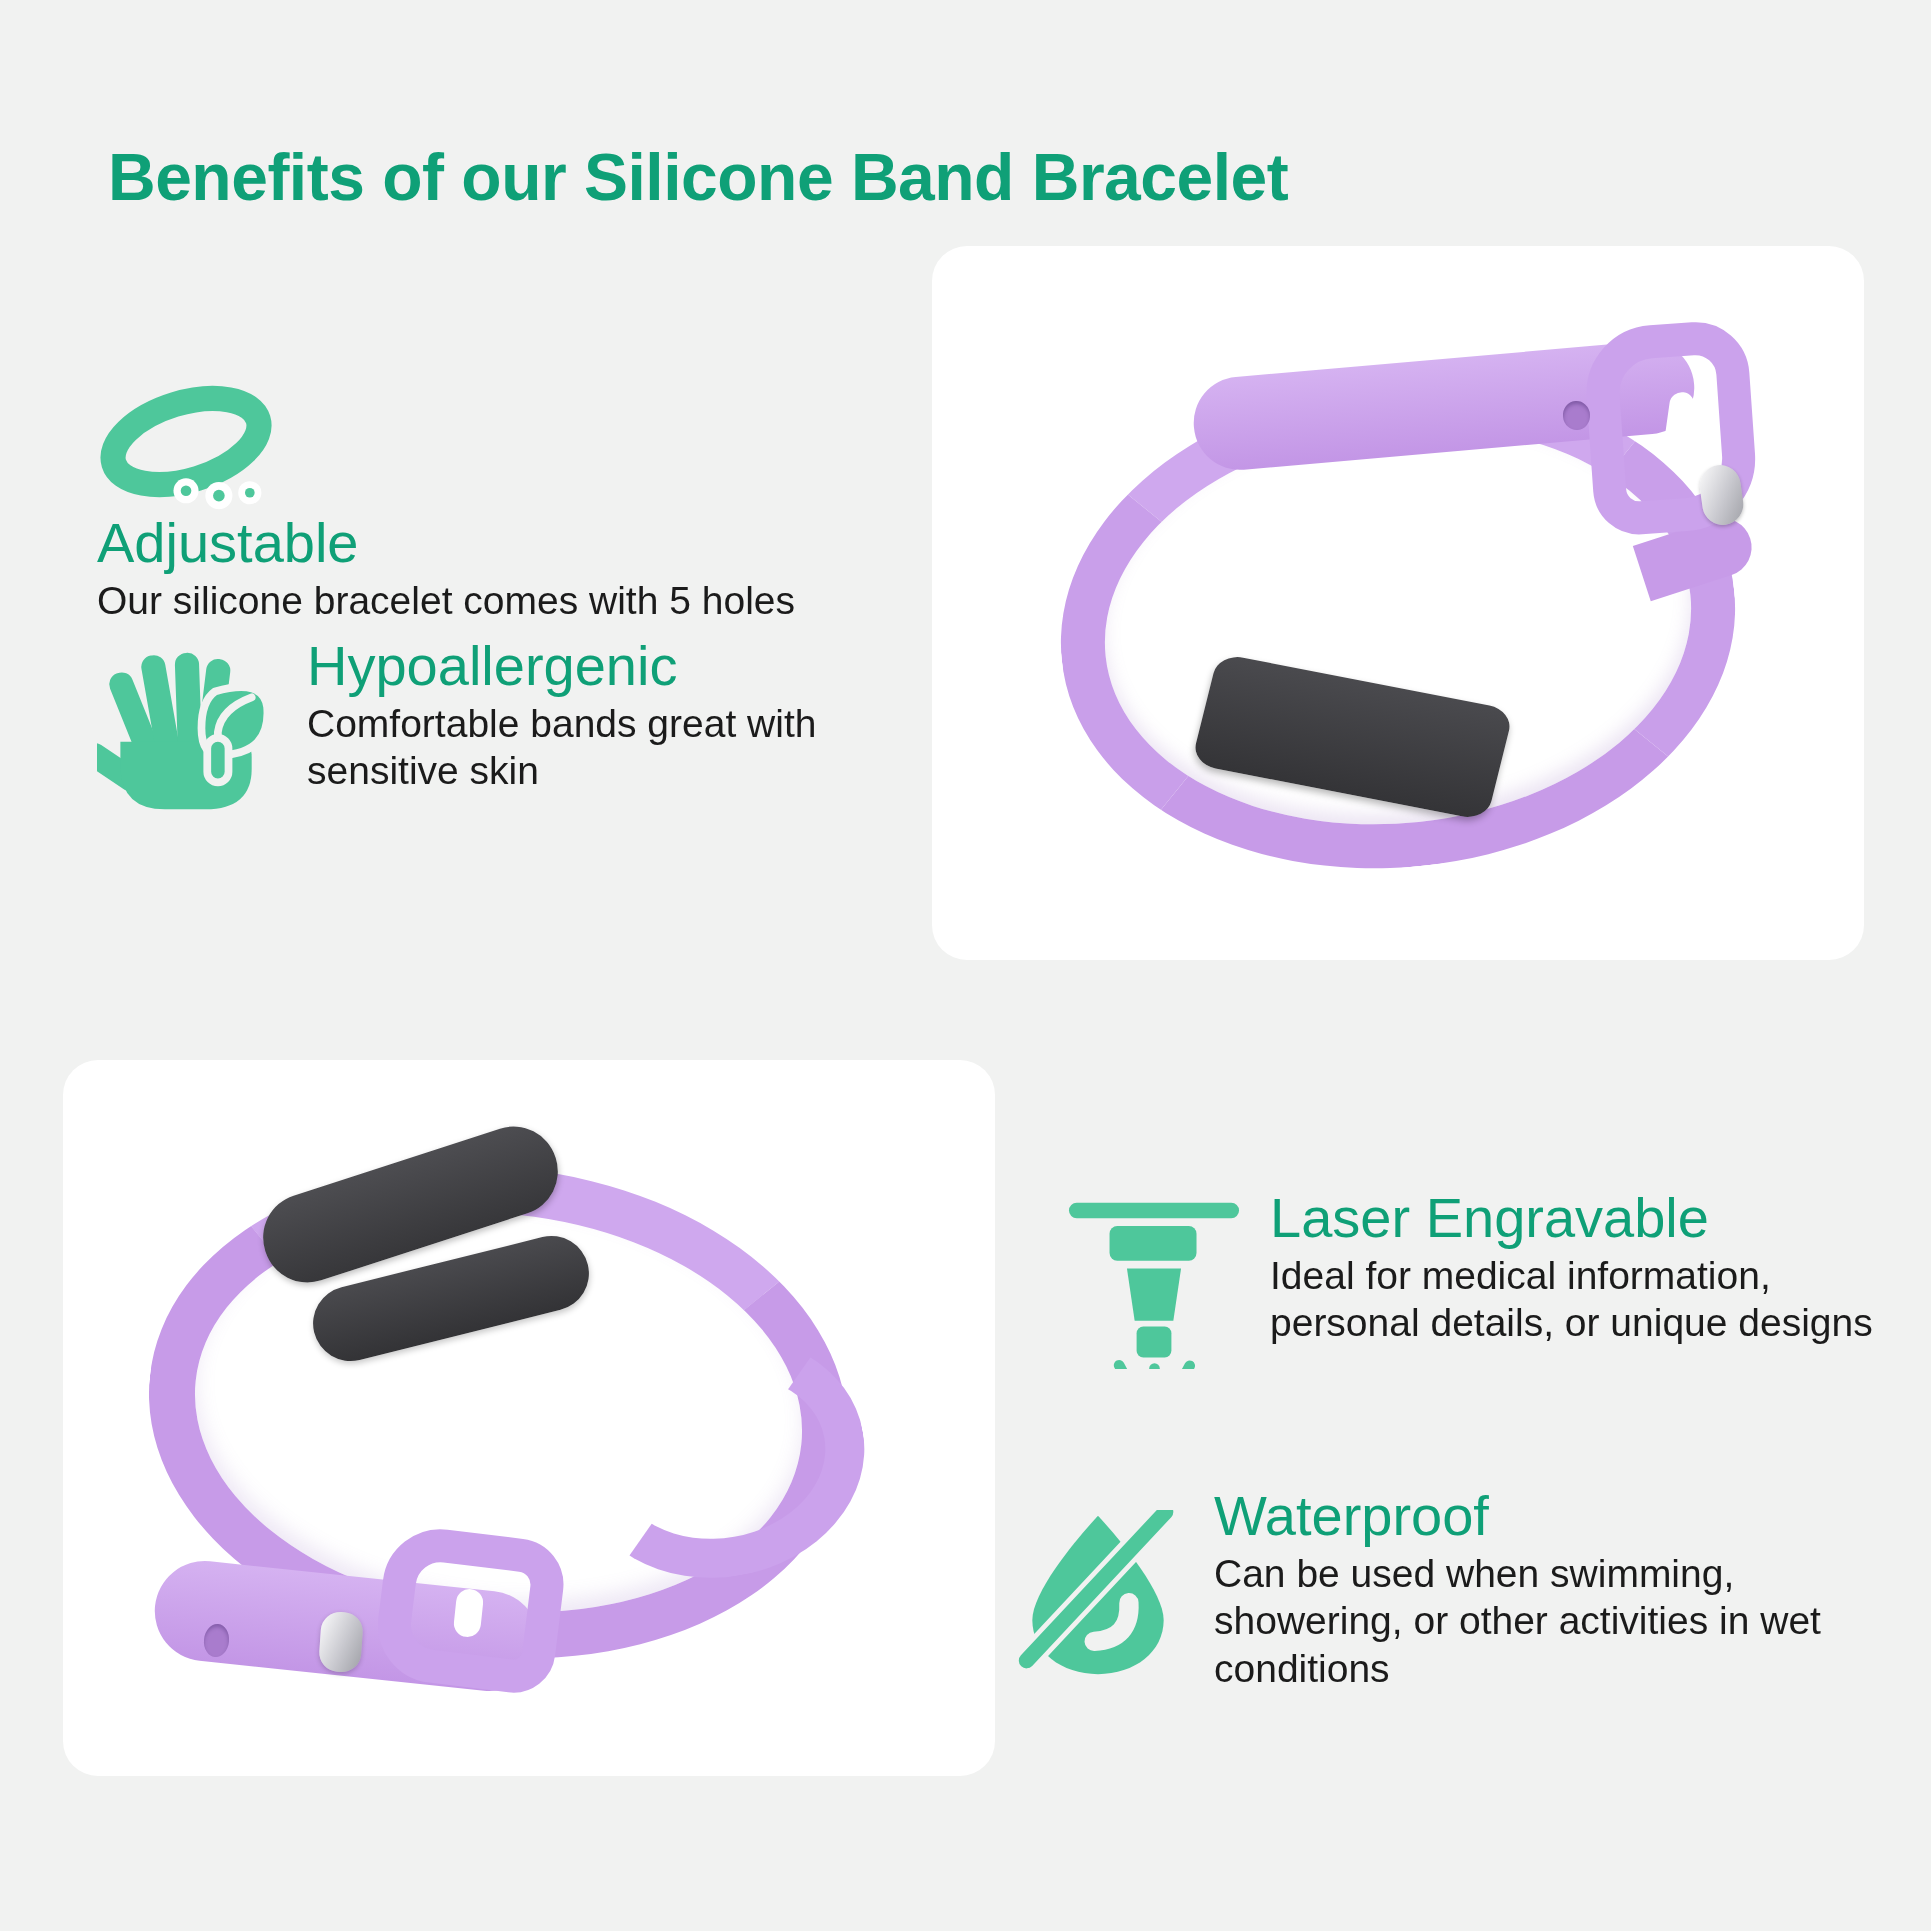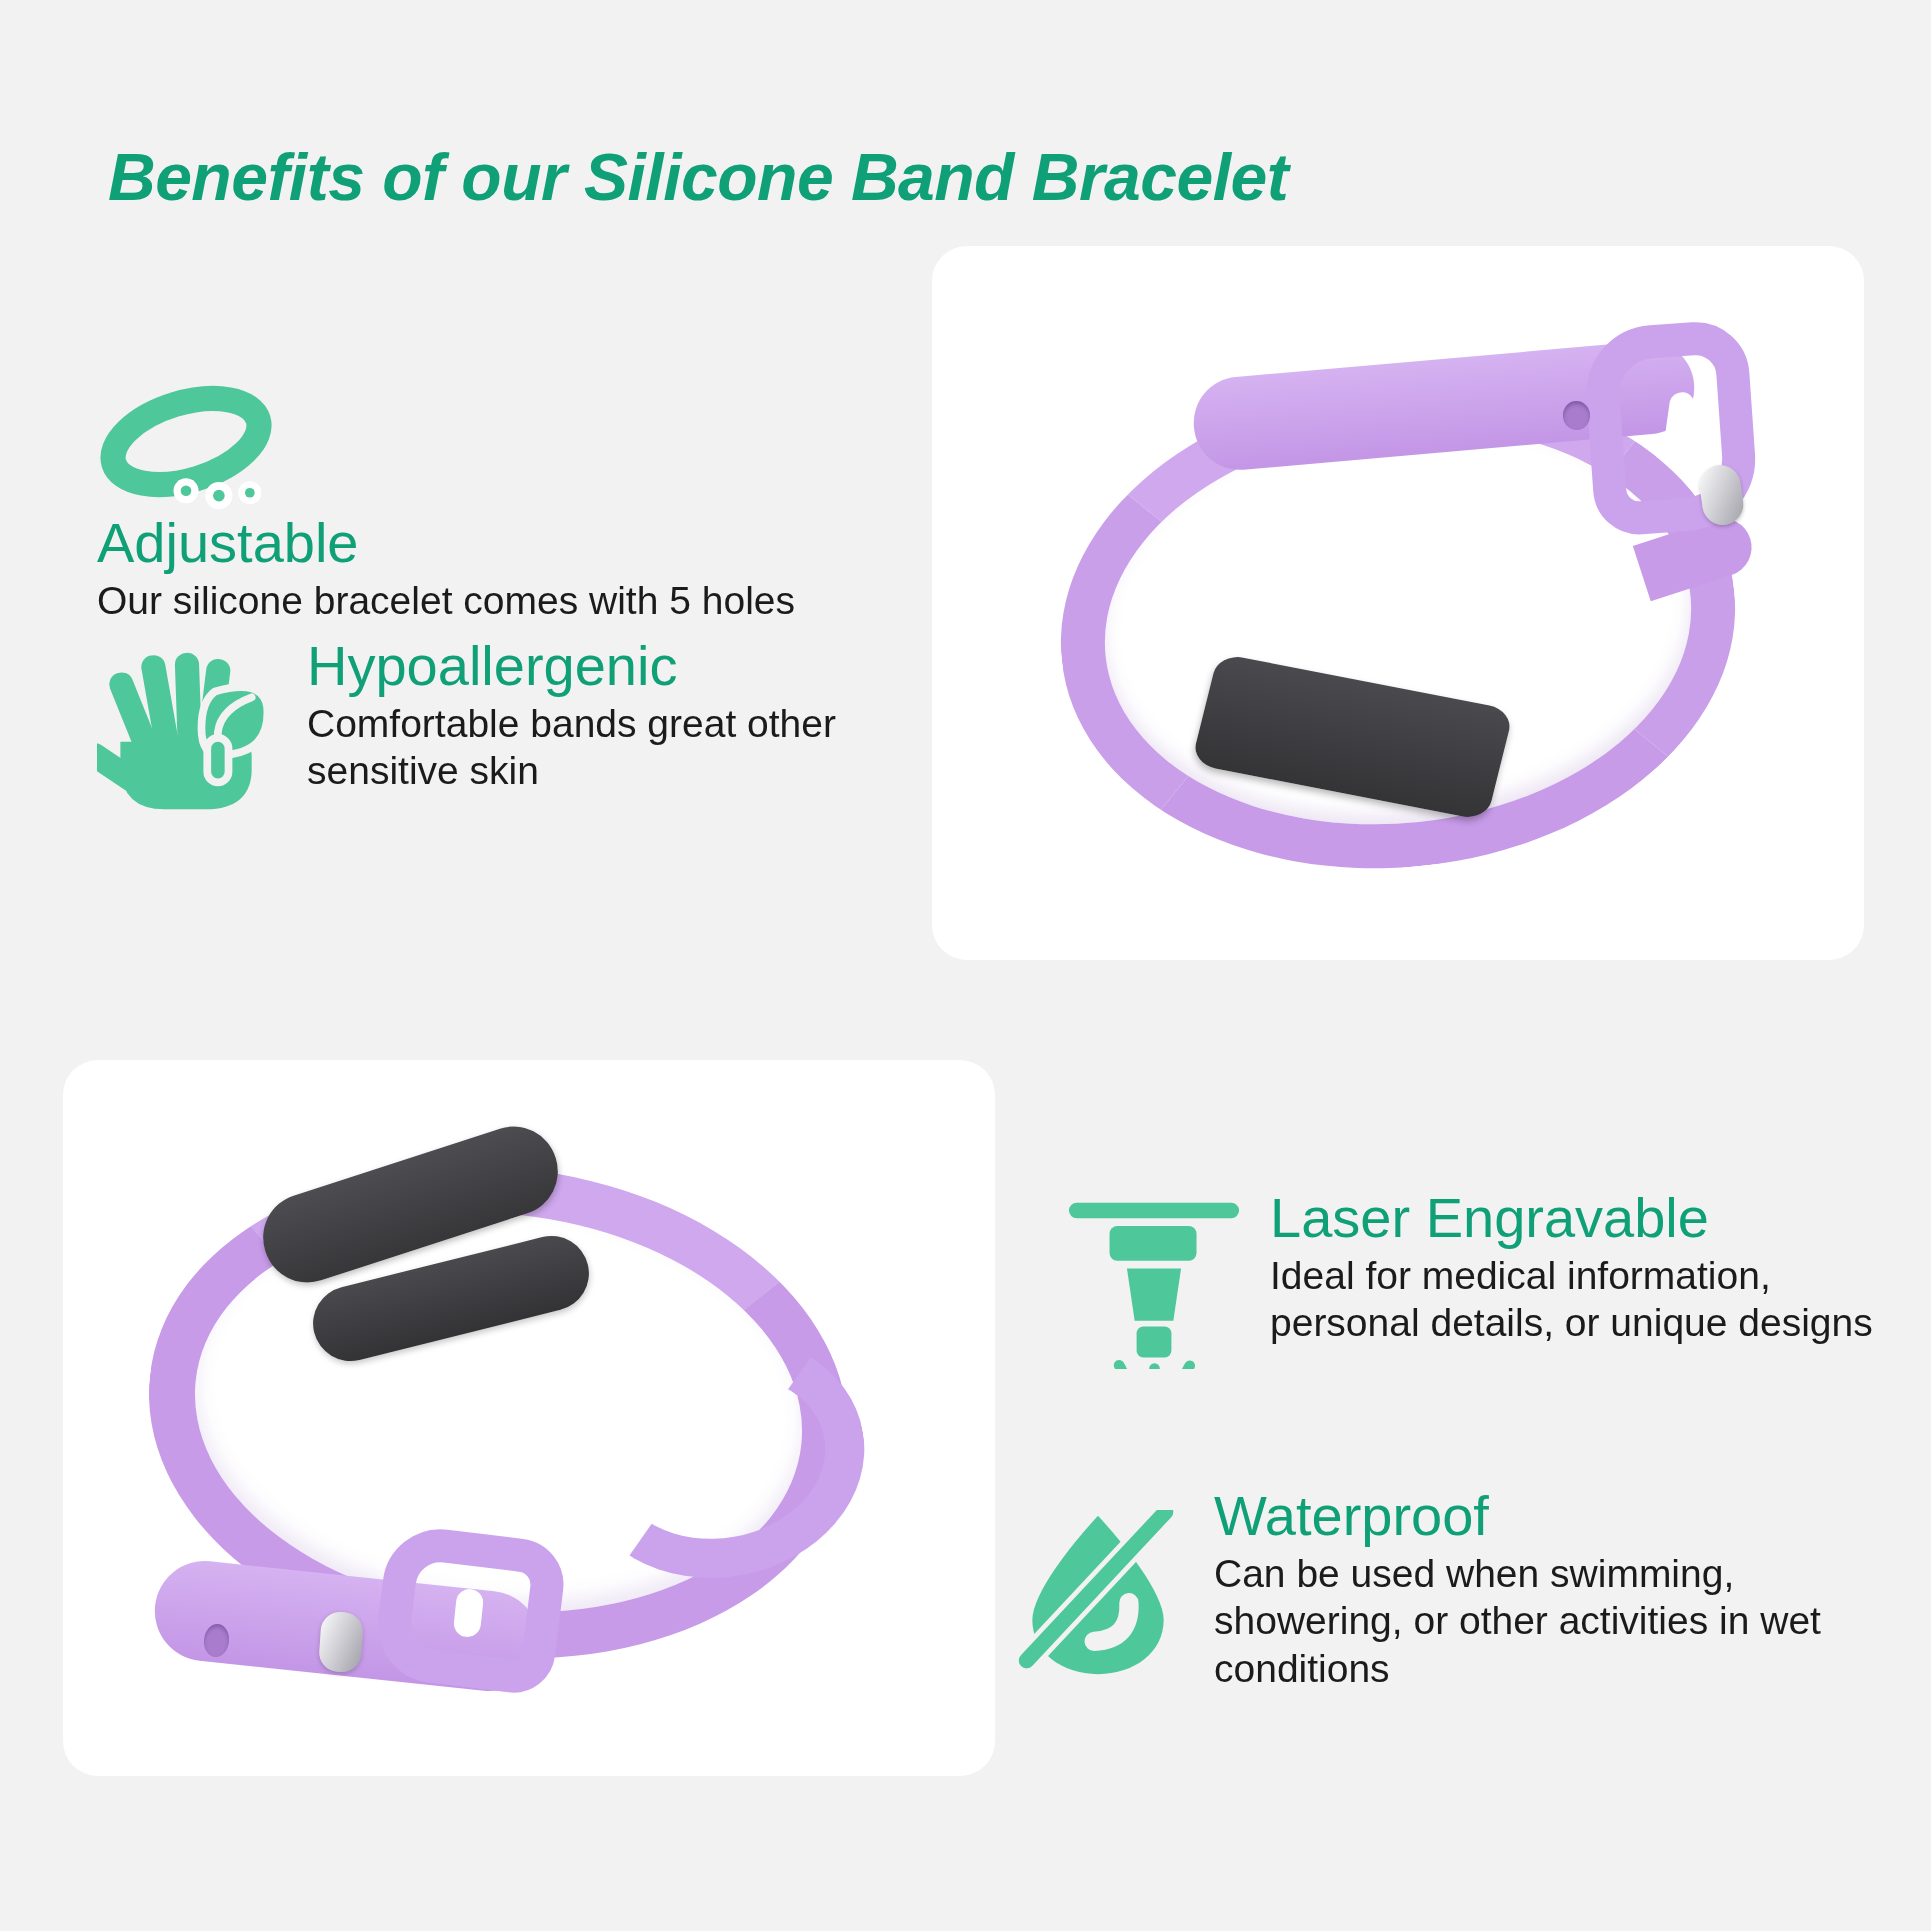--- a/index.html
+++ b/index.html
@@ -23,21 +23,20 @@
   
   .page-title {
     position: absolute;
     left: 108px;
     top: 95px;
     font-size: 66px;
     font-weight: bold;
     color: #0fa077;
     letter-spacing: -0.5px;
     white-space: nowrap;
-    font-style: italic;
   }
 
   
   .feature {
     position: absolute;
     display: flex;
     align-items: flex-start;
   }
   .feature-icon {
     flex: 0 0 auto;
@@ -298,21 +297,21 @@
           <path d="M24 96 L150 96 Q160 96 160 112 L160 124 Q160 166 112 166 L70 166 Q26 166 24 124 Z"></path>
 
           <path d="M122 44 Q172 30 176 60 Q180 108 128 110 Q108 110 108 82 Q108 54 122 44 Z" fill="#4ec79b" stroke="#f1f2f1" stroke-width="8"></path>
           <path d="M125 130 L125 86 Q128 62 160 50" fill="none" stroke="#f1f2f1" stroke-width="8" stroke-linecap="round"></path>
           <rect x="114" y="92" width="22" height="46" rx="11" fill="#4ec79b" stroke="#f1f2f1" stroke-width="8"></rect>
         </g>
       </svg>
     </div>
     <div class="feature-text">
       <div class="feature-heading">Hypoallergenic</div>
-      <div class="feature-body">Comfortable bands great other sensitive skin</div>
+      <div class="feature-body">Comfortable bands great with sensitive skin</div>
     </div>
   </div>
 
   <div class="photo-card" id="card-top">
     <div class="photo-stage">
       <div class="br1">
         <div class="br1-outer"></div>
         <div class="br1-strapA"></div>
         <div class="br1-tail"></div>
         <div class="br1-buckle"></div>

